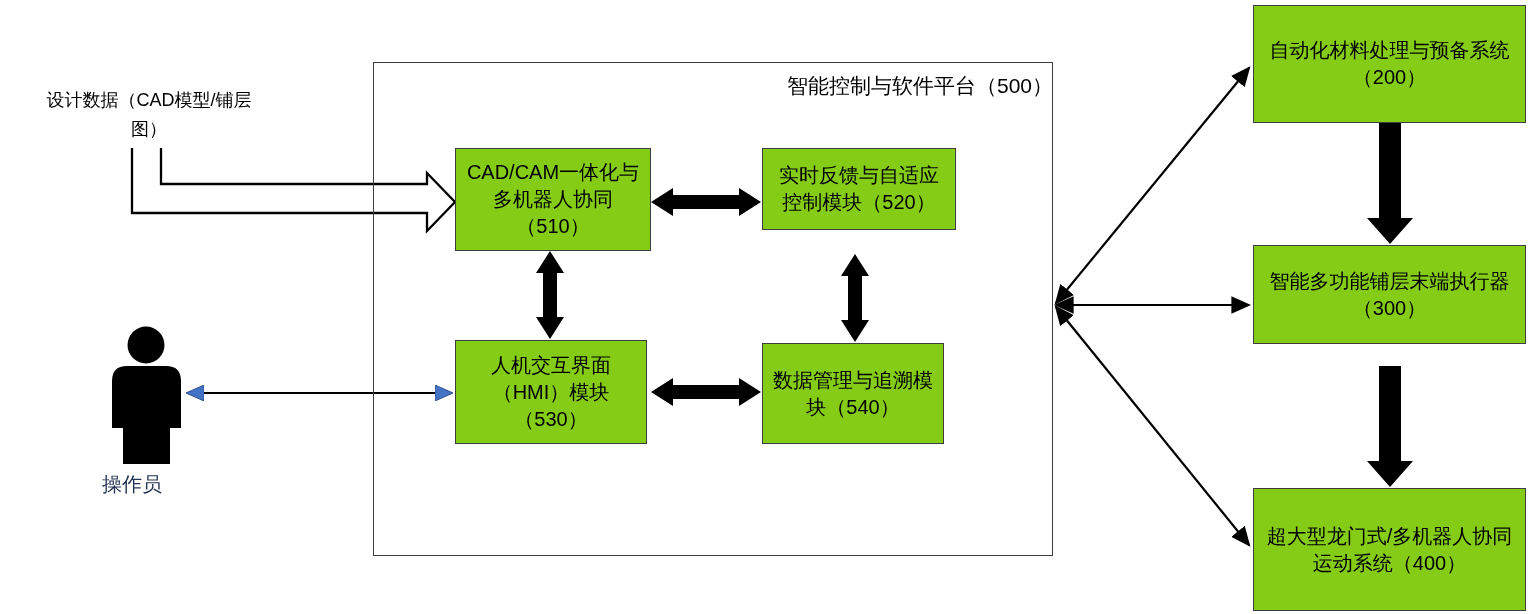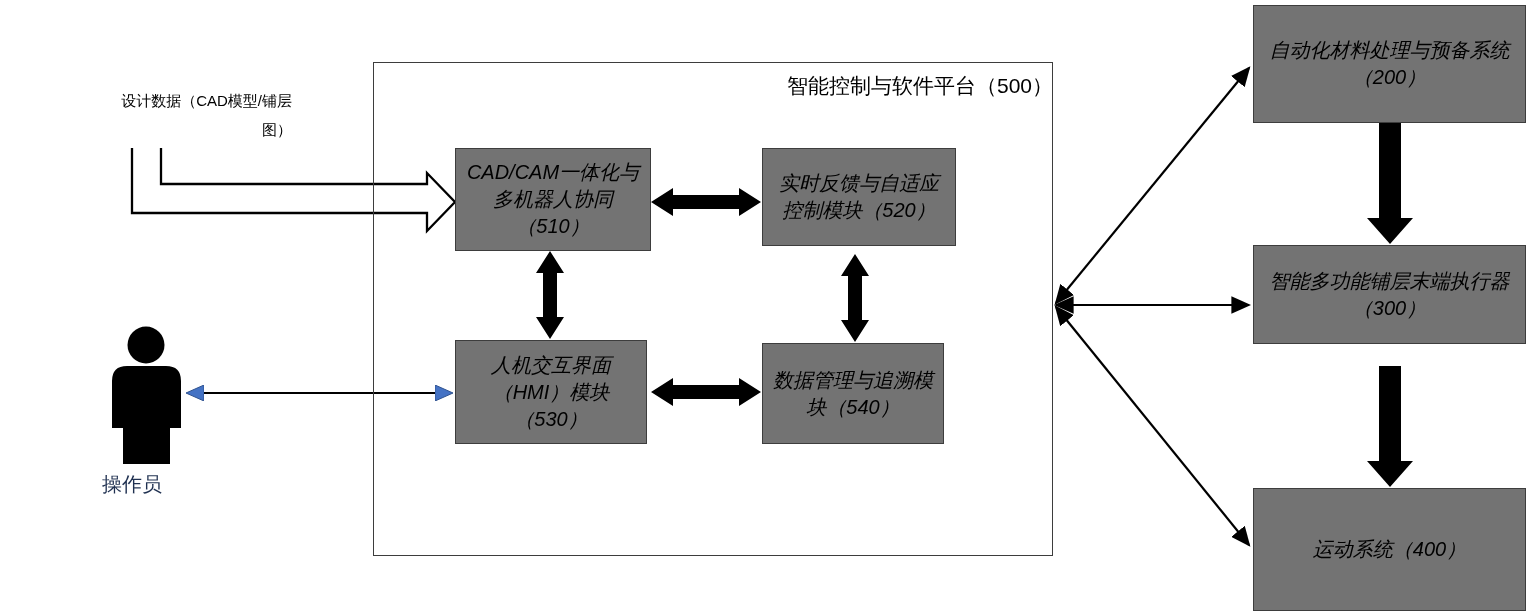--- a/index.html
+++ b/index.html
@@ -2,36 +2,36 @@
 <html><head>
 <meta charset="utf-8">
 <style>
   html,body{margin:0;padding:0;background:#ffffff;}
   #canvas{
     position:relative;width:1532px;height:614px;background:#ffffff;overflow:hidden;
     font-family:"Liberation Sans", sans-serif;color:#000;
   }
   #wires{position:absolute;left:0;top:0;width:1532px;height:614px;}
   .box{
-    position:absolute;background:#737373;border:1.6px solid #3d3d3d;
+    position:absolute;background:#84cc16;border:1.6px solid #3d3d3d;
     display:flex;flex-direction:column;align-items:center;justify-content:center;
-    text-align:center;box-sizing:border-box;z-index:2;font-style:italic;
+    text-align:center;box-sizing:border-box;z-index:2;
   }
   .box .tline{font-size:20px;line-height:27px;white-space:nowrap;}
   .platform{
     position:absolute;left:373px;top:62px;width:680px;height:494px;
     border:1.6px solid #3d3d3d;box-sizing:border-box;background:transparent;z-index:1;
   }
   .platform-title{
     position:absolute;left:373px;top:72px;width:680px;text-align:right;
     font-size:21px;line-height:28px;z-index:2;
   }
   .design-data{
-    position:absolute;left:6px;top:86px;width:286px;text-align:right;
-    font-size:15px;line-height:29px;z-index:2;
+    position:absolute;left:6px;top:86px;width:286px;text-align:center;
+    font-size:18px;line-height:29px;z-index:2;
   }
   .operator-label{
     position:absolute;left:80px;top:471px;width:104px;text-align:center;
     font-size:20px;line-height:26px;z-index:2;color:#1F3050;
   }
 </style>
 </head>
 <body>
 
 <div id="canvas">
@@ -80,21 +80,21 @@
 
   <div class="platform"></div>
   <div class="platform-title">智能控制与软件平台（500）</div>
 
   <div class="box" style="left:455px;top:148px;width:196px;height:103px">
     <div class="tline">CAD/CAM一体化与</div>
     <div class="tline">多机器人协同</div>
     <div class="tline">（510）</div>
   </div>
 
-  <div class="box" style="left:762px;top:148px;width:194px;height:98px">
+  <div class="box" style="left:762px;top:148px;width:194px;height:82px">
     <div class="tline">实时反馈与自适应</div>
     <div class="tline">控制模块（520）</div>
   </div>
 
   <div class="box" style="left:455px;top:340px;width:192px;height:104px">
     <div class="tline">人机交互界面</div>
     <div class="tline">（HMI）模块</div>
     <div class="tline">（530）</div>
   </div>
 
@@ -107,18 +107,19 @@
     <div class="tline">自动化材料处理与预备系统</div>
     <div class="tline">（200）</div>
   </div>
 
   <div class="box" style="left:1253px;top:245px;width:273px;height:99px">
     <div class="tline">智能多功能铺层末端执行器</div>
     <div class="tline">（300）</div>
   </div>
 
   <div class="box" style="left:1253px;top:488px;width:273px;height:123px">
+    <div class="tline">超大型龙门式/多机器人协同</div>
     <div class="tline">运动系统（400）</div>
   </div>
 
   <div class="operator-label" style="color: rgb(31, 48, 80);">操作员</div>
 
 </div>
 
 </body></html>

